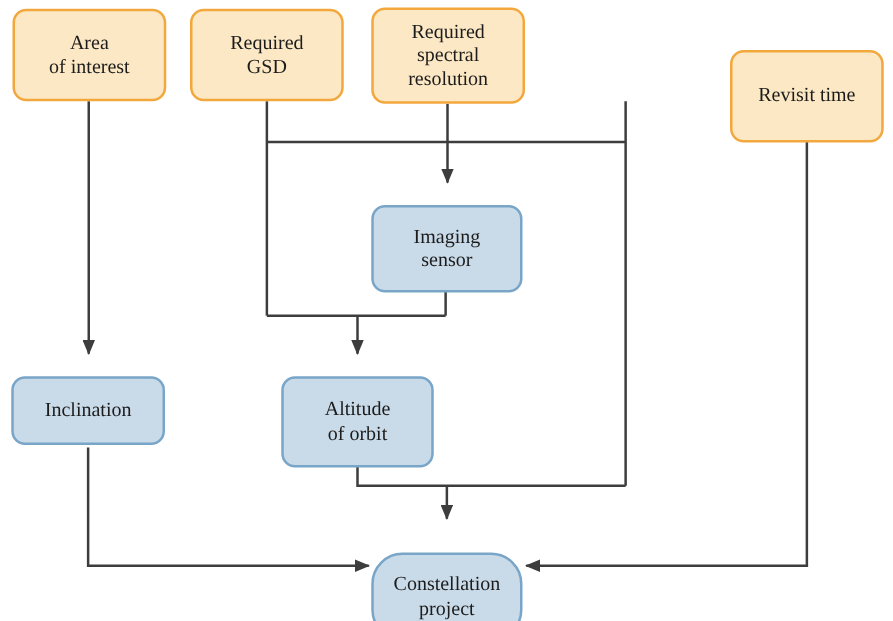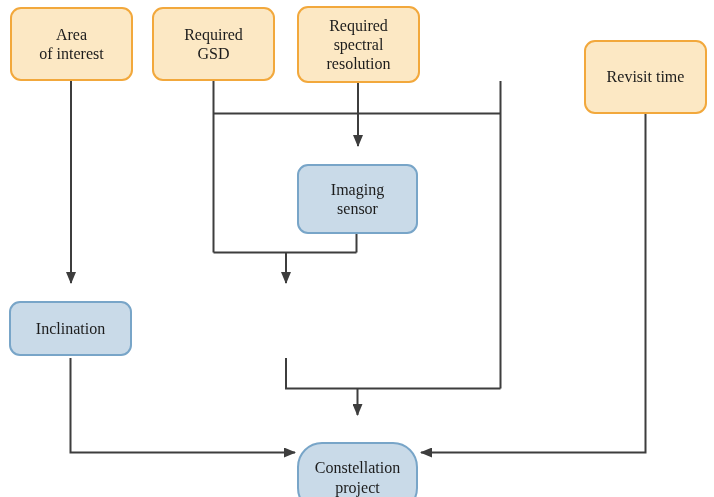--- a/index.html
+++ b/index.html
@@ -97,19 +97,23 @@
 
   <div class="node blue n-imaging">
     <span class="label">Imaging
 sensor</span>
   </div>
 
   <div class="node blue n-inclination">
     <span class="label">Inclination</span>
   </div>
 
+  <div class="node blue n-altitude">
+    <span class="label">Altitude
+of orbit</span>
+  </div>
 
   <div class="node blue n-constellation">
     <span class="label">Constellation
 project</span>
   </div>
 
 </div>
 
 </body></html>

